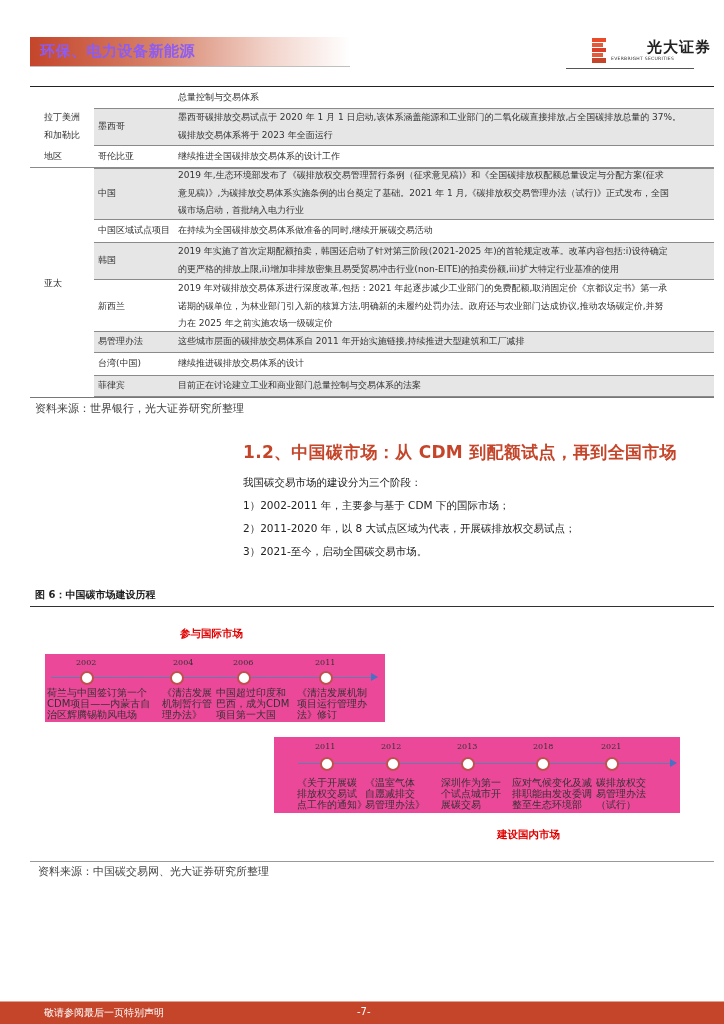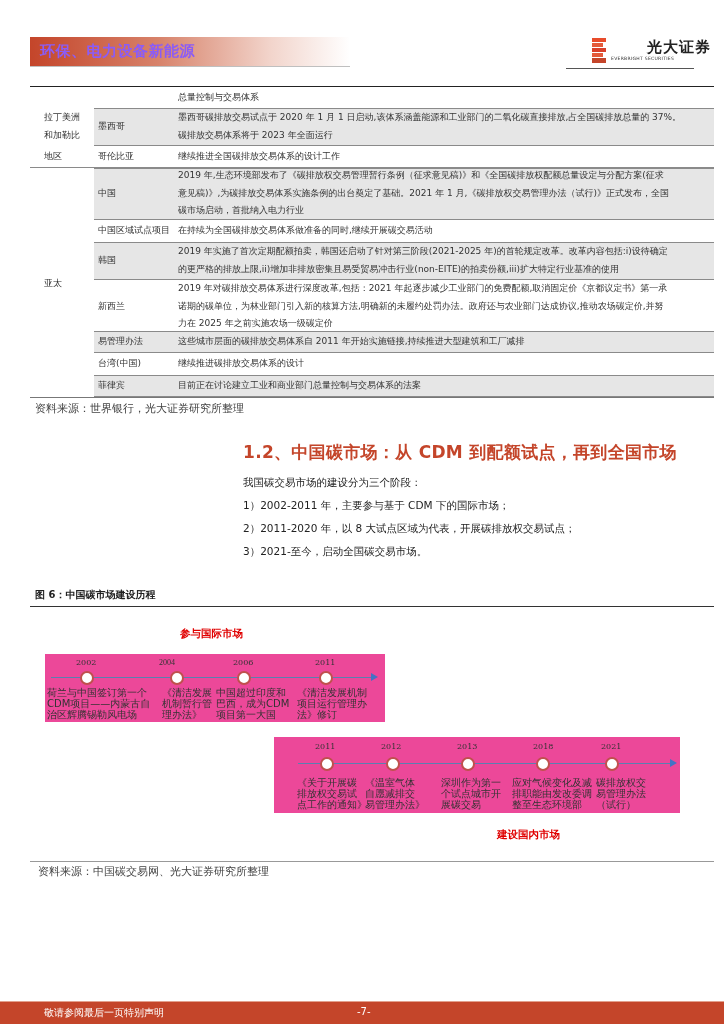--- a/index.html
+++ b/index.html
@@ -129,21 +129,21 @@
   <div class="tl-arrow" style="left:326px;top:19px;"></div>
 
   <div class="tl-year" style="left:31px;top:4px;">2002</div>
   <div class="tl-dot" style="left:35px;top:17px;"></div>
   <div class="tl-desc" style="left:2px;top:33px;">
     <div>荷兰与中国签订第一个</div>
       <div>CDM项目——内蒙古自</div>
       <div>治区辉腾锡勒风电场</div>
   </div>
 
-  <div class="tl-year" style="left:114px;top:4px;font-family:Liberation Serif, serif;">2004</div>
+  <div class="tl-year" style="left:128px;top:4px;">2004</div>
   <div class="tl-dot" style="left:125px;top:17px;"></div>
   <div class="tl-desc" style="left:117px;top:33px;">
     <div>《清洁发展</div>
       <div>机制暂行管</div>
       <div>理办法》</div>
   </div>
 
   <div class="tl-year" style="left:188px;top:4px;">2006</div>
   <div class="tl-dot" style="left:192px;top:17px;"></div>
   <div class="tl-desc" style="left:171px;top:33px;">

